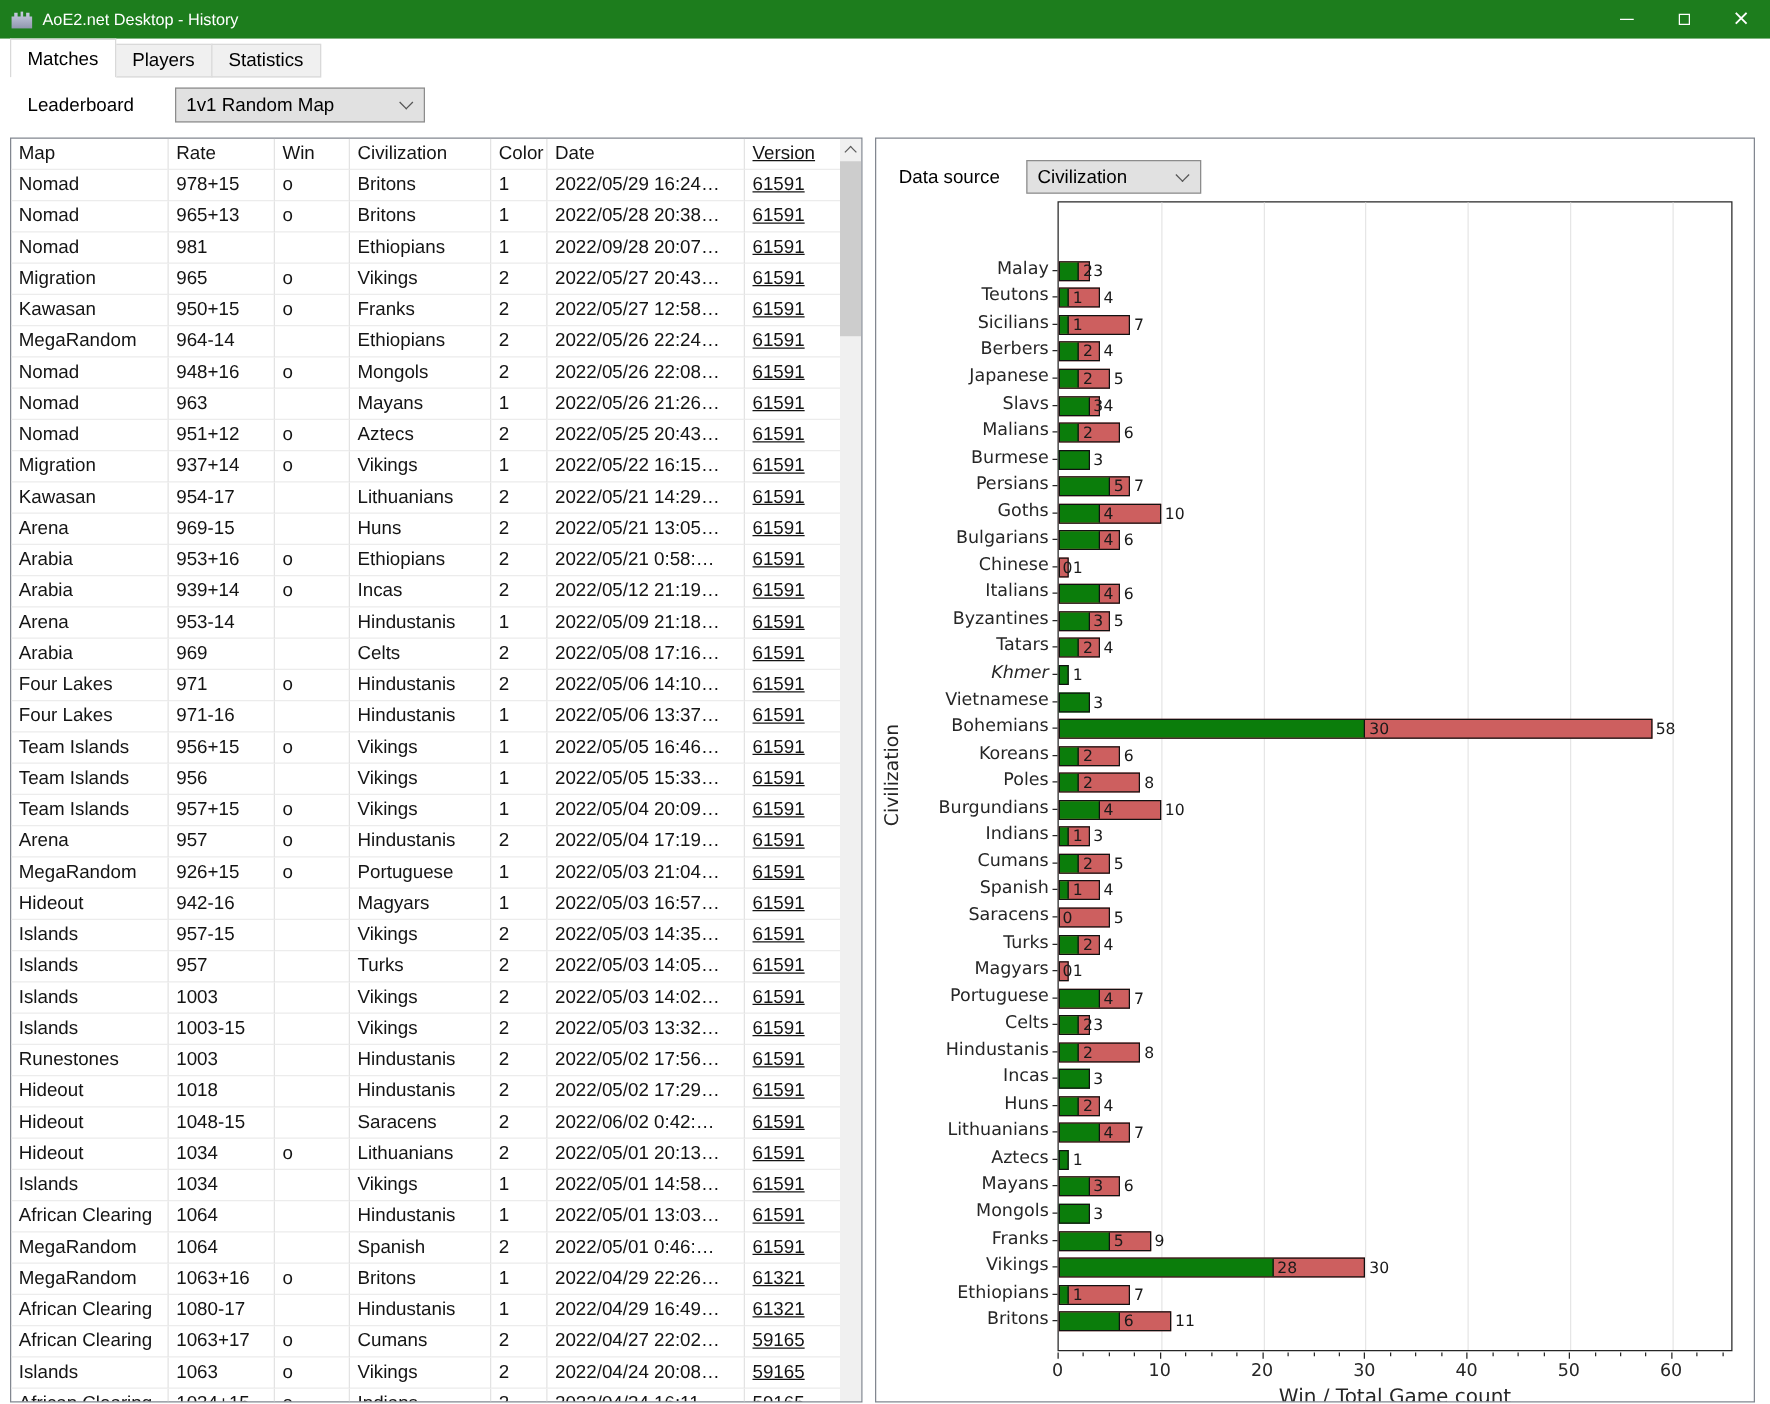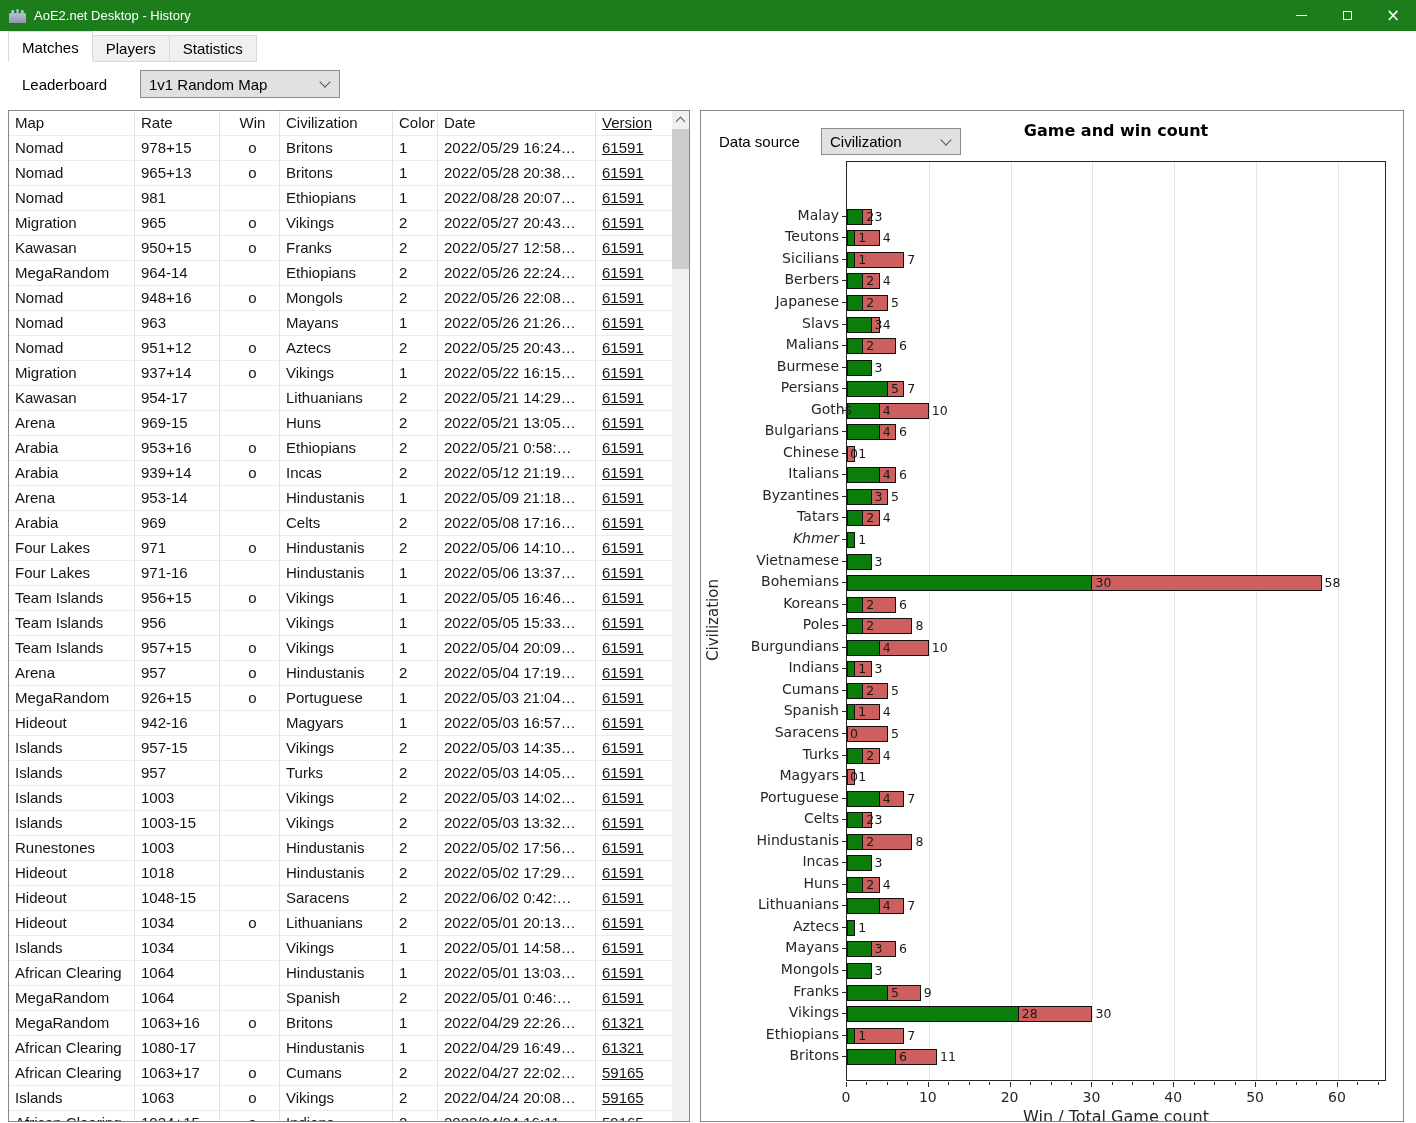--- a/index.html
+++ b/index.html
@@ -50,21 +50,21 @@
   .table-panel {
     position:absolute; left:8px; top:110px; width:682px; height:1012px;
     border:1px solid #828790; background:#fff; overflow:hidden;
   }
   .thead, .trow { display:flex; height:25px; }
   .thead .cell { font-size:15px; }
   .cell {
     padding-left:6px; font-size:15px; line-height:24px; white-space:nowrap; overflow:hidden;
     border-right:1px solid #e3e3e3; border-bottom:1px solid #ececec; color:#141414;
   }
-  .c0{width:126px;} .c1{width:85px;} .c2{width:60px;text-align:center;} .c3{width:113px;} .c4{width:45px;} .c5{width:158px;} .c6{width:76px; border-right:none;text-decoration:underline;}
+  .c0{width:126px;} .c1{width:85px;} .c2{width:60px;} .c3{width:113px;} .c4{width:45px;} .c5{width:158px;} .c6{width:76px; border-right:none;text-decoration:underline;}
 
   .vscroll { position:absolute; right:0; top:0; bottom:0; width:17px; background:#f0f0f0; }
   .vscroll-up { height:17px; display:flex; align-items:center; justify-content:center; }
   .chev-up { width:7px; height:7px; border-left:1.5px solid #5a5a5a; border-top:1.5px solid #5a5a5a; transform:rotate(45deg); margin-top:4px; }
   .vthumb { position:absolute; top:18px; left:0; width:17px; height:140px; background:#cdcdcd; }
 
   
   .chart-panel {
     position:absolute; left:700px; top:110px; width:704px; height:1012px;
     border:1px solid #828790; background:#fff; overflow:hidden;
@@ -159,21 +159,21 @@
         <div class="cell c4">1</div>
         <div class="cell c5">2022/05/28 20:38…</div>
         <div class="cell c6">61591</div>
       </div>
       <div class="trow">
         <div class="cell c0">Nomad</div>
         <div class="cell c1">981</div>
         <div class="cell c2"></div>
         <div class="cell c3">Ethiopians</div>
         <div class="cell c4">1</div>
-        <div class="cell c5">2022/08/28 20:07…</div>
+        <div class="cell c5">2022/09/28 20:07…</div>
         <div class="cell c6">61591</div>
       </div>
       <div class="trow">
         <div class="cell c0">Migration</div>
         <div class="cell c1">965</div>
         <div class="cell c2">o</div>
         <div class="cell c3">Vikings</div>
         <div class="cell c4">2</div>
         <div class="cell c5">2022/05/27 20:43…</div>
         <div class="cell c6">61591</div>
@@ -510,21 +510,20 @@
     <div class="vthumb"></div>
   </div>
 </div>
 
 <div class="chart-panel">
   <div class="ds-label">Data source</div>
   <div class="combo combo-ds">
     <span>Civilization</span>
     <span class="chev"></span>
   </div>
-  <div class="chart-title">Game and win count</div>
   <div class="yaxis-label">Civilization</div>
   <div class="plot" id="plot">
       <div class="gridline" style="left: 81.8182px;"></div>
       <div class="gridline" style="left: 163.636px;"></div>
       <div class="gridline" style="left: 245.455px;"></div>
       <div class="gridline" style="left: 327.273px;"></div>
       <div class="gridline" style="left: 409.091px;"></div>
       <div class="gridline" style="left: 490.909px;"></div>
       <div class="bar" style="top: 46.775px; left: 0px; width: 24.5455px;">
         <div class="bar-win" style="width: 15.3636px;"></div>
@@ -751,21 +750,21 @@
     <div class="ytick-label" style="left: 8px; top: 181.975px;">Japanese</div>
     <div class="ytick" style="left: 141px; top: 212.525px;"></div>
     <div class="ytick-label" style="left: 8px; top: 203.525px;">Slavs</div>
     <div class="ytick" style="left: 141px; top: 234.075px;"></div>
     <div class="ytick-label" style="left: 8px; top: 225.075px;">Malians</div>
     <div class="ytick" style="left: 141px; top: 255.625px;"></div>
     <div class="ytick-label" style="left: 8px; top: 246.625px;">Burmese</div>
     <div class="ytick" style="left: 141px; top: 277.175px;"></div>
     <div class="ytick-label" style="left: 8px; top: 268.175px;">Persians</div>
     <div class="ytick" style="left: 141px; top: 298.725px;"></div>
-    <div class="ytick-label" style="left: 21px; top: 289.725px;">Goths</div>
+    <div class="ytick-label" style="left: 8px; top: 289.725px;">Goths</div>
     <div class="ytick" style="left: 141px; top: 320.275px;"></div>
     <div class="ytick-label" style="left: 8px; top: 311.275px;">Bulgarians</div>
     <div class="ytick" style="left: 141px; top: 341.825px;"></div>
     <div class="ytick-label" style="left: 8px; top: 332.825px;">Chinese</div>
     <div class="ytick" style="left: 141px; top: 363.375px;"></div>
     <div class="ytick-label" style="left: 8px; top: 354.375px;">Italians</div>
     <div class="ytick" style="left: 141px; top: 384.925px;"></div>
     <div class="ytick-label" style="left: 8px; top: 375.925px;">Byzantines</div>
     <div class="ytick" style="left: 141px; top: 406.475px;"></div>
     <div class="ytick-label" style="left: 8px; top: 397.475px;">Tatars</div>

